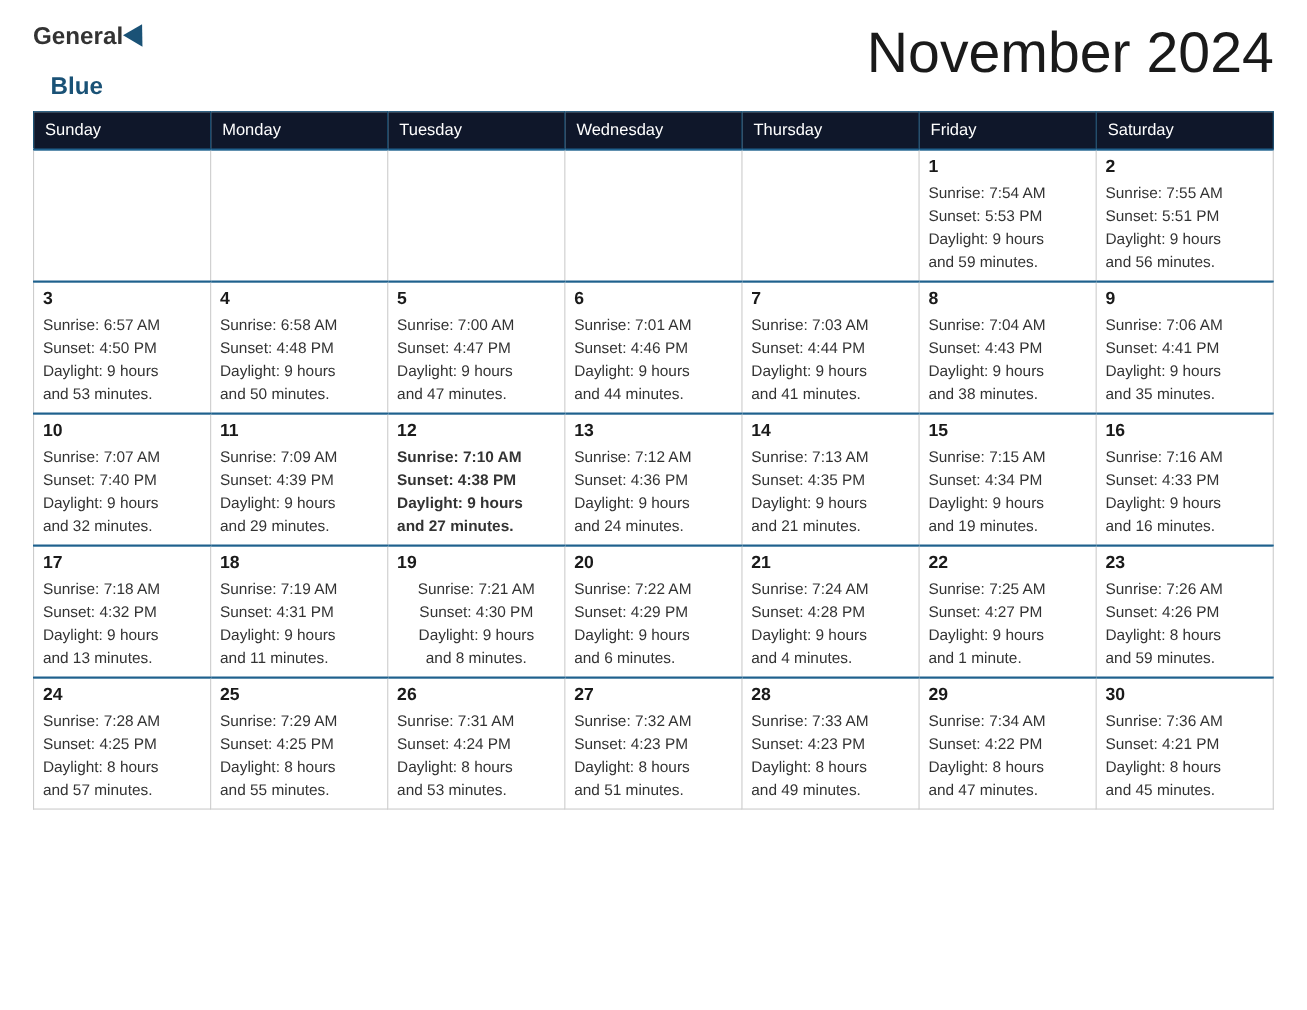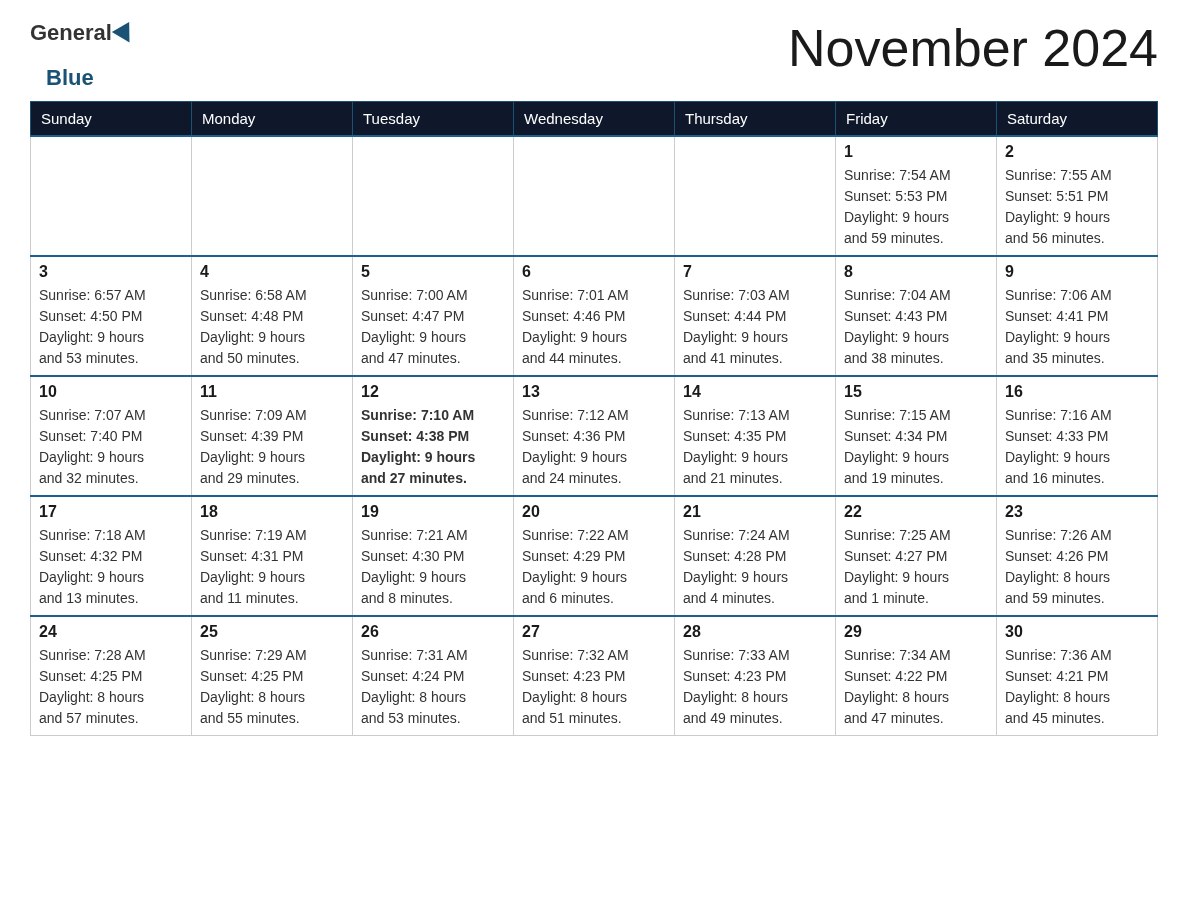--- a/index.html
+++ b/index.html
@@ -259,21 +259,21 @@
         </td>
         <td>
           <span class="day-number">18</span>
           <div class="day-info" style="white-space: pre-line;">Sunrise: 7:19 AM
 Sunset: 4:31 PM
 Daylight: 9 hours
 and 11 minutes.</div>
         </td>
         <td>
           <span class="day-number">19</span>
-          <div class="day-info" style="white-space: pre-line;">Sunrise: 7:21 AM
+          <div class="day-info" style="white-space: pre-line; text-align: center;">Sunrise: 7:21 AM
 Sunset: 4:30 PM
 Daylight: 9 hours
 and 8 minutes.</div>
         </td>
         <td>
           <span class="day-number">20</span>
           <div class="day-info" style="white-space: pre-line;">Sunrise: 7:22 AM
 Sunset: 4:29 PM
 Daylight: 9 hours
 and 6 minutes.</div>

